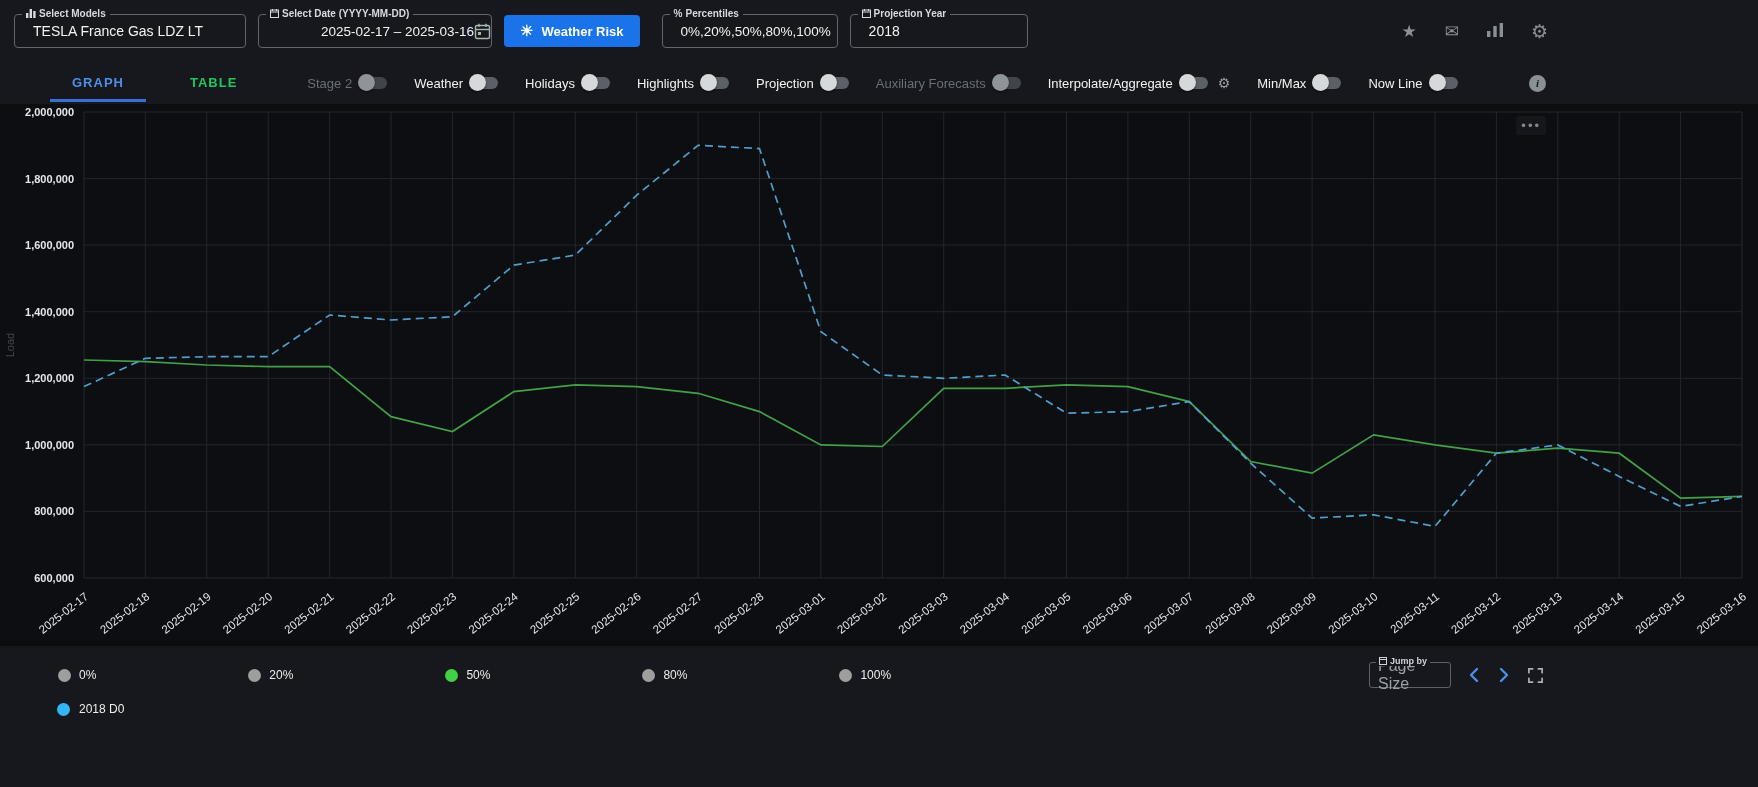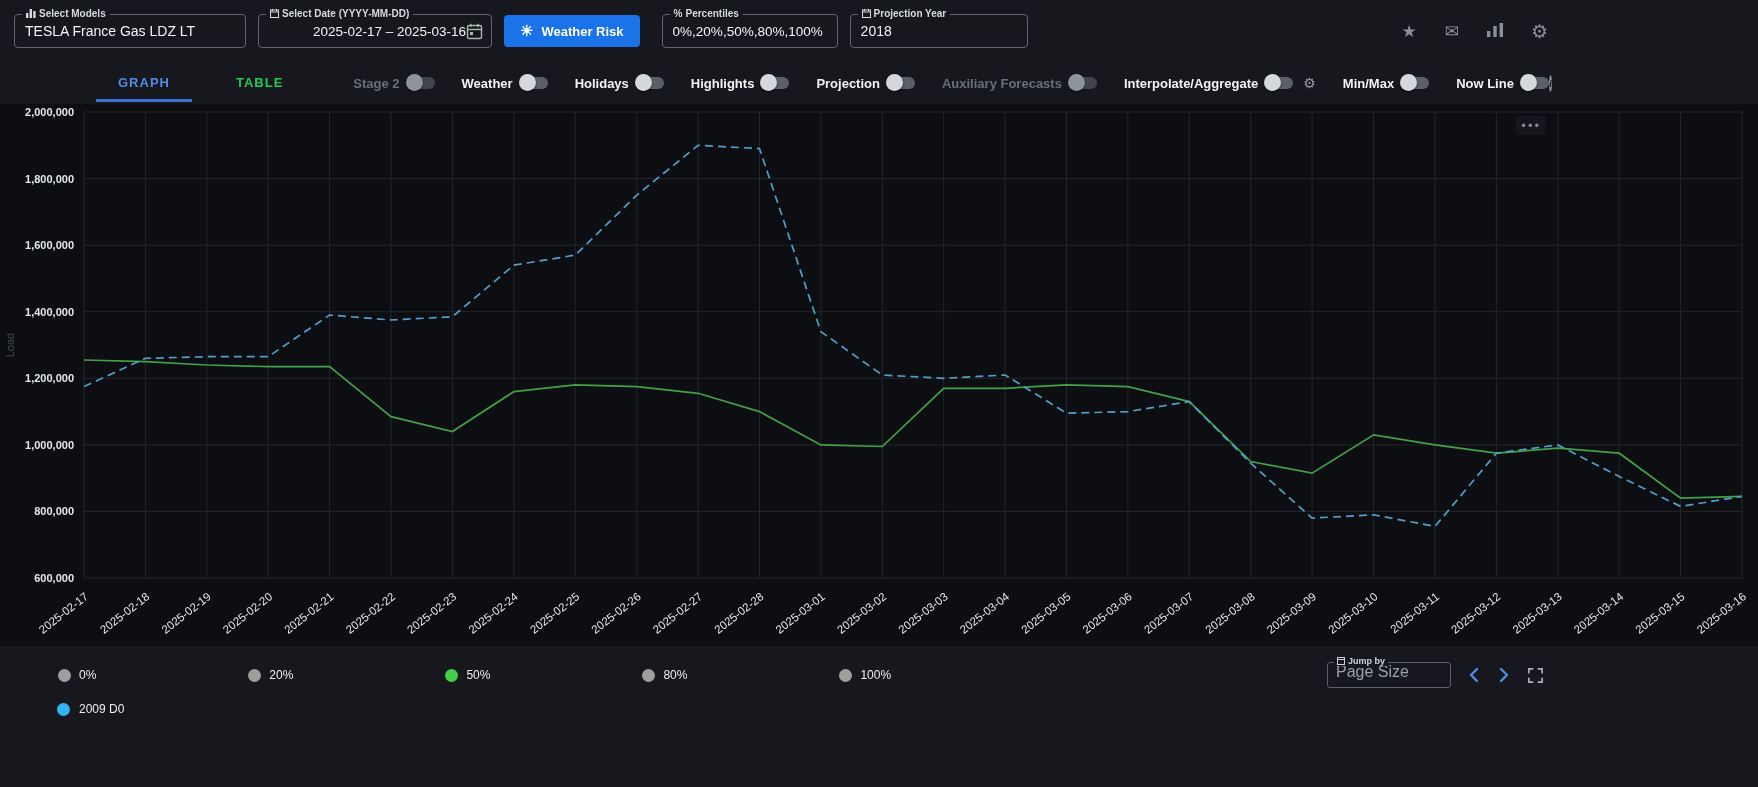--- a/index.html
+++ b/index.html
@@ -7,21 +7,21 @@
   body {
     background:#16181d;
     font-family:"Liberation Sans", sans-serif;
     color:#e8eaed;
     -webkit-font-smoothing:antialiased;
   }
   
   .topbar { height:62px; display:flex; align-items:center; padding:0 14px; gap:12px; }
   .field {
     position:relative; height:34px; border:1px solid #61666e; border-radius:4px;
-    background:#16181d; display:flex; align-items:center; padding:0 10px;
+    background:#16181d; display:flex; align-items:center; padding:0 18px;
   }
   .field .flabel {
     position:absolute; top:-7px; left:7px; background:#16181d; padding:0 4px;
     font-size:10px; font-weight:700; color:#d7dade; display:flex; align-items:center; gap:3px;
     white-space:nowrap;
   }
   .field .fvalue { font-size:14px; color:#f1f3f4; white-space:nowrap; }
   .f-models { width:232px; }
   .f-date   { width:234px; }
   .f-pct    { width:176px; margin-left:10px; }
@@ -29,30 +29,30 @@
   .cal-btn { margin-left:auto; cursor:pointer; display:flex; align-items:center; }
   .mini-ic svg { display:block; }
   .btn-weather {
     height:32px; padding:0 16px; border:none; border-radius:4px; background:#1a73e8;
     color:#fff; font-size:13px; font-weight:700; display:flex; align-items:center; gap:8px;
     cursor:pointer; font-family:inherit;
   }
   .topbar-icons { margin-left:auto; margin-right:196px; display:flex; align-items:center; gap:28px; }
   .topbar-icons .tic { color:#8b9096; font-size:17px; cursor:pointer; line-height:1; }
   
-  .toolbar { height:42px; display:flex; align-items:center; padding-left:96px; }
+  .toolbar { height:42px; display:flex; align-items:center; padding-left:50px; }
   .tabs { display:flex; gap:22px; margin-right:48px; }
   .tab {
     font-size:13px; font-weight:700; letter-spacing:1px; color:#22c55e; padding:10px 22px 9px;
     cursor:pointer; border-bottom:3px solid transparent;
   }
   .tab.active { color:#4d8fe8; border-bottom-color:#3a6fd8; }
   .toggles { display:flex; align-items:center; gap:27px; }
   .toggle-item { display:flex; align-items:center; gap:8px; }
-  .tlabel { font-size:13px; font-weight:700; color:#f1f3f4; white-space:nowrap; }
+  .tlabel { font-size:13px; font-weight:400; color:#f1f3f4; white-space:nowrap; }
   .toggle-item.disabled .tlabel { color:#6a6f76; }
   .switch {
     position:relative; width:27px; height:12px; background:#5b6066; border-radius:7px;
     cursor:pointer; display:inline-block; flex:none;
   }
   .switch .knob {
     position:absolute; left:-2px; top:-3px; width:17px; height:17px; border-radius:50%;
     background:#d6d9dc; box-shadow:0 1px 2px rgba(0,0,0,.6);
   }
   .toggle-item.disabled .switch { background:#41454b; }
@@ -74,22 +74,22 @@
     position:absolute; top:12px; right:212px; color:#85898f; font-size:13px; letter-spacing:2px;
     cursor:pointer; background:#15171c; padding:2px 5px; border-radius:3px;
   }
   
   .bottom-bar { height:46px; display:flex; align-items:center; padding:0 18px; margin-top:6px; }
   .pct-legend { display:flex; align-items:center; gap:152px; margin-left:40px; }
   .leg-item { display:flex; align-items:center; gap:8px; cursor:pointer; }
   .leg-dot { width:13px; height:13px; border-radius:50%; background:#9e9e9e; flex:none; }
   .leg-lbl { font-size:12px; color:#eceef0; }
   .paging { margin-left:auto; margin-right:196px; display:flex; align-items:center; gap:16px; }
-  .jump-box { position:relative; width:124px; height:26px; border:1px solid #5c6168; border-radius:3px;
-    display:flex; padding:0 8px; cursor:pointer; }
+  .jump-box { position:relative; width:82px; height:26px; border:1px solid #5c6168; border-radius:3px;
+    display:flex; align-items:center; padding:0 8px; cursor:pointer; }
   .jump-box .flabel { position:absolute; top:-7px; left:6px; background:#16181d; padding:0 3px;
     font-size:9px; font-weight:700; color:#cfd3d7; display:flex; gap:3px; align-items:center; }
   .jump-box .jvalue { font-size:16px; color:#9aa0a6; }
   .chev { cursor:pointer; display:flex; align-items:center; }
   .range-group { display:flex; }
   .range-btn {
     height:27px; padding:0 13px; background:#26292f; border:1px solid #3a3d43; border-left-width:0;
     color:#e8eaed; font-size:12px; font-weight:700; cursor:pointer; font-family:inherit;
     display:flex; align-items:center;
   }
@@ -387,14 +387,14 @@
           <path d="M12 2 L16 2 L16 6"></path>
           <path d="M16 12 L16 16 L12 16"></path>
           <path d="M6 16 L2 16 L2 12"></path>
       </svg>
     </span>
   </div>
 </div>
 
 <div class="series-row">
   <span class="series-dot" style="background: rgb(51, 181, 245);"></span>
-  <span class="series-lbl">2009 D0</span>
+  <span class="series-lbl">2018 D0</span>
 </div>
 
 </body></html>

